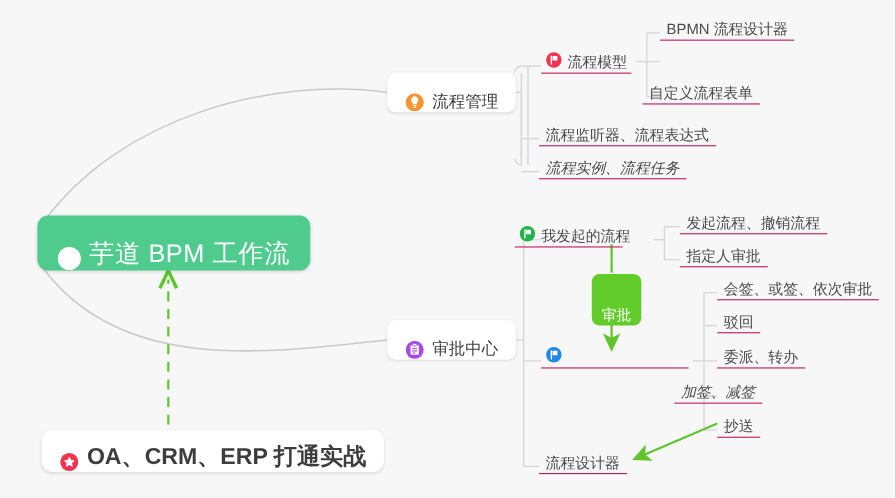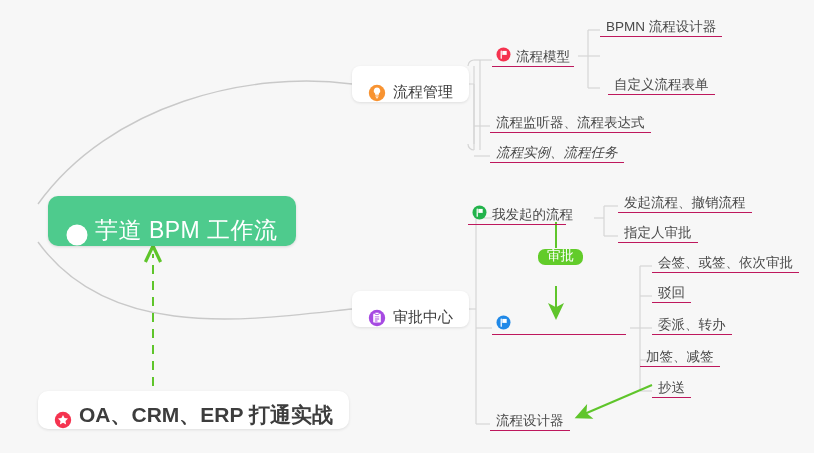--- a/index.html
+++ b/index.html
@@ -71,21 +71,21 @@
     line-height: 1;
   }
   .node-line.with-icon {
     padding-left: 4px;
   }
   
   .node-tag {
     background: #6dd230;
     background: #62cc2a;
     border-radius: 7px;
-    height: 16px;
+    height: 47px;
     padding: 0 9px;
     justify-content: center;
     font-family: Liberation Serif, serif;
   }
   .node-tag .node-label {
     color: #ffffff;
     font-size: 13.5px;
   }
   
   .ic {
@@ -156,21 +156,21 @@
       </marker>
     </defs>
     <path d="M 556 222 L 556 248" fill="none" stroke="#5fc52b" stroke-width="2"></path>
     <path d="M 556 286 L 556 312" fill="none" stroke="#5fc52b" stroke-width="2" marker-end="url(#arrowGreen2)"></path>
 
     <path d="M 652 385 L 582 415" fill="none" stroke="#5fc52b" stroke-width="2" marker-end="url(#arrowGreen2)"></path>
 
     <path d="M 153 386 L 153 254" fill="none" stroke="#5fc52b" stroke-width="2" stroke-dasharray="9 7" marker-end="url(#arrowGreenUp)"></path>
   </svg>
 
-  <div class="node node-root" style="left:48px; top:196px;">
+  <div class="node node-root" style="left:34px; top:196px;">
     <span class="ic">
       <svg width="22" height="22" viewBox="0 0 22 22">
         <circle cx="11" cy="11" r="10.5" fill="#ffffff"></circle>
         <circle cx="11" cy="11" r="9" fill="#2fb46a" opacity="0.0"></circle>
         <circle cx="11" cy="11" r="9.2" fill="none" stroke="#ffffff" stroke-width="1.6"></circle>
         <path d="M7.6 10.2 h2.0 v6.2 h-2.0 a0.8 0.8 0 0 1 -0.8 -0.8 v-4.6 a0.8 0.8 0 0 1 0.8 -0.8 z
                  M10.4 10.4 c1.3 -0.8 2.1 -2.1 2.1 -3.6 c0 -0.9 0.5 -1.4 1.1 -1.4 c0.7 0 1.2 0.6 1.2 1.6
                  c0 0.8 -0.2 1.6 -0.5 2.3 h2.2 c0.8 0 1.3 0.6 1.1 1.3 l-1.0 4.2 c-0.2 0.7 -0.7 1.1 -1.4 1.1
                  h-4.8 z" fill="#ffffff"></path>
       </svg>
@@ -208,21 +208,21 @@
         <rect x="4.6" y="3.4" width="1.25" height="8.4" rx="0.5" fill="#ffffff"></rect>
         <path d="M6.3 3.9 h4.4 v4.0 h-4.4 z" fill="#ffffff"></path>
       </svg>
     </span>
     <span class="node-label">流程模型</span>
   </div>
 
   <div class="node node-line" style="left:600px; top:10px;">
     <span class="node-label">BPMN 流程设计器</span>
   </div>
-  <div class="node node-line" style="left:608px; top:68px;">
+  <div class="node node-line" style="left:584px; top:68px;">
     <span class="node-label">自定义流程表单</span>
   </div>
 
   <div class="node node-line" style="left:490px; top:106px;">
     <span class="node-label">流程监听器、流程表达式</span>
   </div>
   <div class="node node-line" style="left:490px; top:136px;font-style:italic;">
     <span class="node-label">流程实例、流程任务</span>
   </div>
 
@@ -274,21 +274,21 @@
 
   <div class="node node-line" style="left:652px; top:246px;">
     <span class="node-label">会签、或签、依次审批</span>
   </div>
   <div class="node node-line" style="left:652px; top:276px;">
     <span class="node-label">驳回</span>
   </div>
   <div class="node node-line" style="left:652px; top:308px;">
     <span class="node-label">委派、转办</span>
   </div>
-  <div class="node node-line" style="left:640px; top:340px;">
+  <div class="node node-line" style="left:613px; top:340px;font-style:italic;">
     <span class="node-label">加签、减签</span>
   </div>
   <div class="node node-line" style="left:652px; top:371px;">
     <span class="node-label">抄送</span>
   </div>
 
   <div class="node node-line" style="left:490px; top:404px;">
     <span class="node-label">流程设计器</span>
   </div>
 

